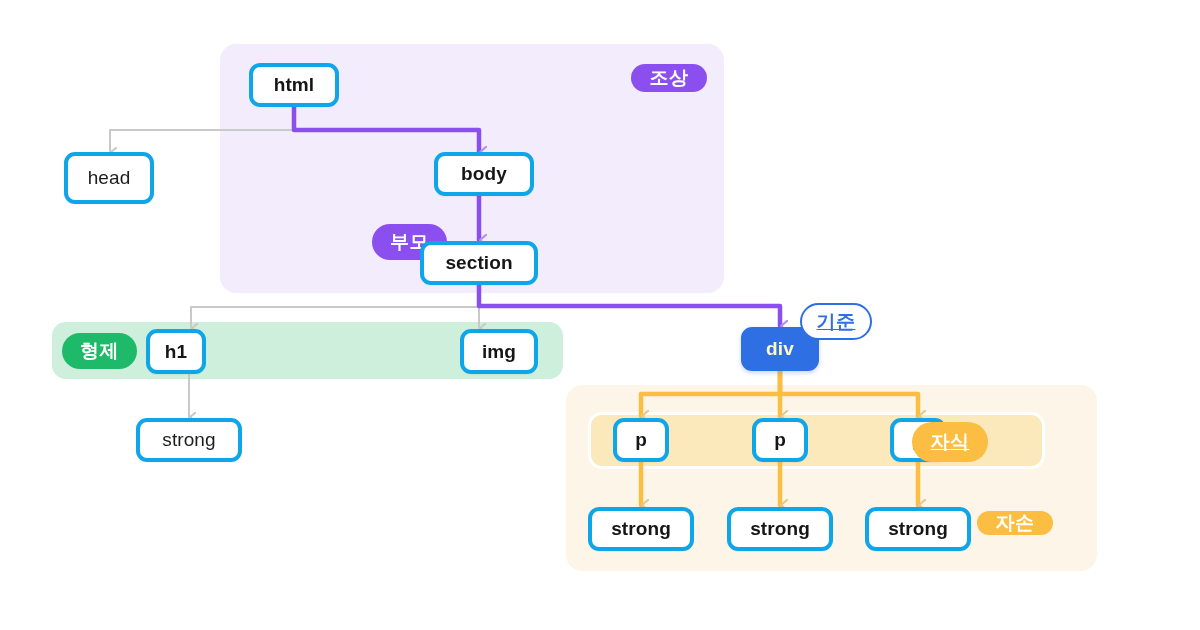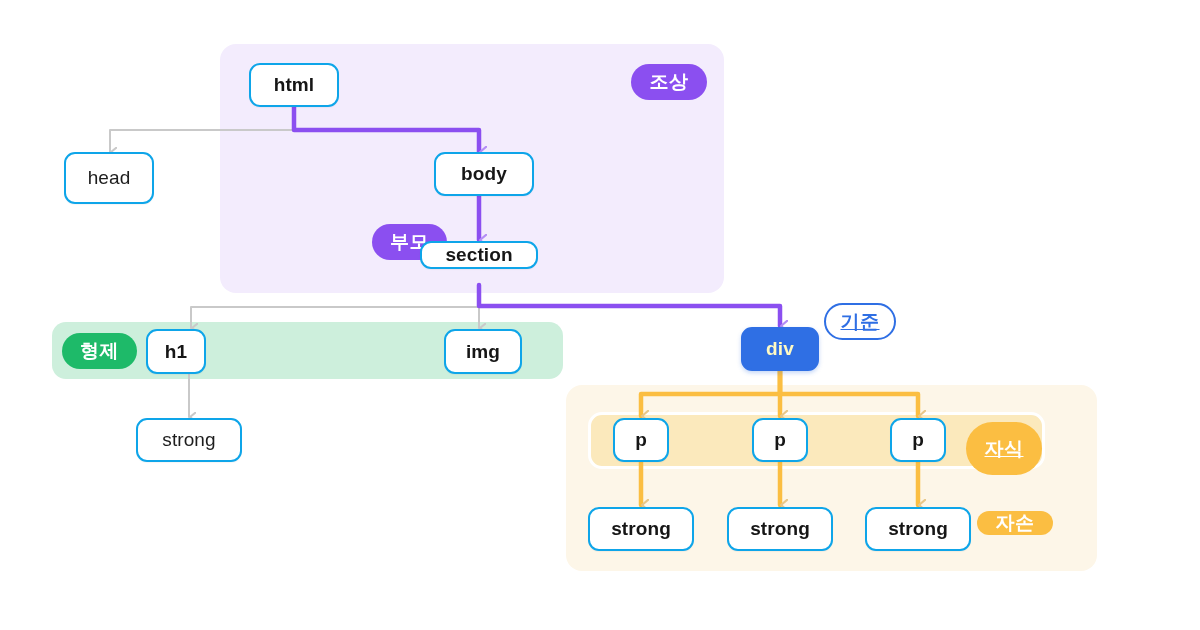--- a/index.html
+++ b/index.html
@@ -58,21 +58,21 @@
   }
 
   
   .node {
     position: absolute;
     box-sizing: border-box;
     display: flex;
     align-items: center;
     justify-content: center;
     background: #ffffff;
-    border: 2px solid #0ea5e9;
+    border: 4px solid #0ea5e9;
     border-radius: 11px;
     color: #161616;
     font-size: 19px;
     font-weight: bold;
     letter-spacing: 0.1px;
     box-shadow: 0 1px 1px rgba(0,0,0,0.04);
   }
   .node.dim {
     font-weight: normal;
     color: #1d1d1d;
@@ -152,41 +152,41 @@
   </svg>
 
   <div class="badge badge-purple" style="left:372px; top:224px; width:75px; height:36px;">부모</div>
 
   <div class="node" style="left:249px; top:63px; width:90px; height:44px;">html</div>
 
   <div class="node dim" style="left:64px; top:152px; width:90px; height:52px;">head</div>
 
   <div class="node" style="left:434px; top:152px; width:100px; height:44px;">body</div>
 
-  <div class="node" style="left:420px; top:241px; width:118px; height:28px;">section</div>
+  <div class="node" style="left:420px; top:241px; width:118px; height:44px;">section</div>
 
   <div class="node" style="left:146px; top:329px; width:60px; height:45px;">h1</div>
 
-  <div class="node" style="left:444px; top:329px; width:78px; height:45px;">img</div>
+  <div class="node" style="left:460px; top:329px; width:78px; height:45px;">img</div>
 
   <div class="node dim" style="left:136px; top:418px; width:106px; height:44px;">strong</div>
 
   <div class="node accent" style="left:741px; top:327px; width:78px; height:44px;">div</div>
 
   <div class="node" style="left:613px; top:418px; width:56px; height:44px;">p</div>
   <div class="node" style="left:752px; top:418px; width:56px; height:44px;">p</div>
   <div class="node" style="left:890px; top:418px; width:56px; height:44px;">p</div>
 
   <div class="node" style="left:588px; top:507px; width:106px; height:44px;">strong</div>
   <div class="node" style="left:727px; top:507px; width:106px; height:44px;">strong</div>
   <div class="node" style="left:865px; top:507px; width:106px; height:44px;">strong</div>
 
-  <div class="badge badge-purple" style="left:631px; top:64px; width:76px; height:36px;">조상</div>
+  <div class="badge badge-purple" style="left:631px; top:64px; width:76px; height:28px;">조상</div>
 
   <div class="badge badge-green" style="left:62px; top:333px; width:75px; height:36px;">형제</div>
 
-  <div class="badge badge-outline" style="left:824px; top:303px; width:72px; height:37px;text-decoration:underline;">기준</div>
+  <div class="badge badge-outline" style="left:800px; top:303px; width:72px; height:37px;text-decoration:underline;">기준</div>
 
-  <div class="badge badge-amber" style="left:966px; top:422px; width:76px; height:53px;text-decoration:underline;">자식</div>
+  <div class="badge badge-amber" style="left:912px; top:422px; width:76px; height:40px;text-decoration:underline;">자식</div>
 
   <div class="badge badge-amber" style="left:977px; top:511px; width:76px; height:24px;">자손</div>
 
 </div>
 
 </body></html>

